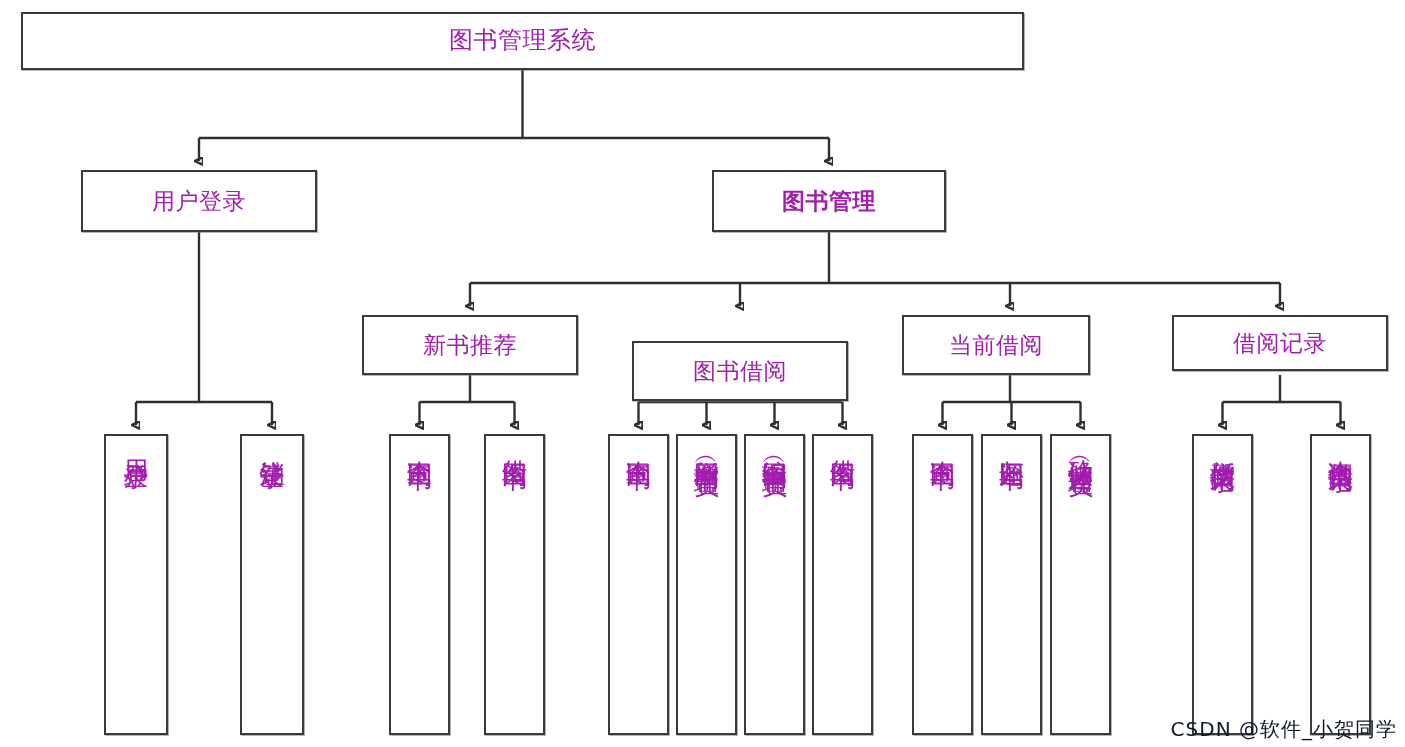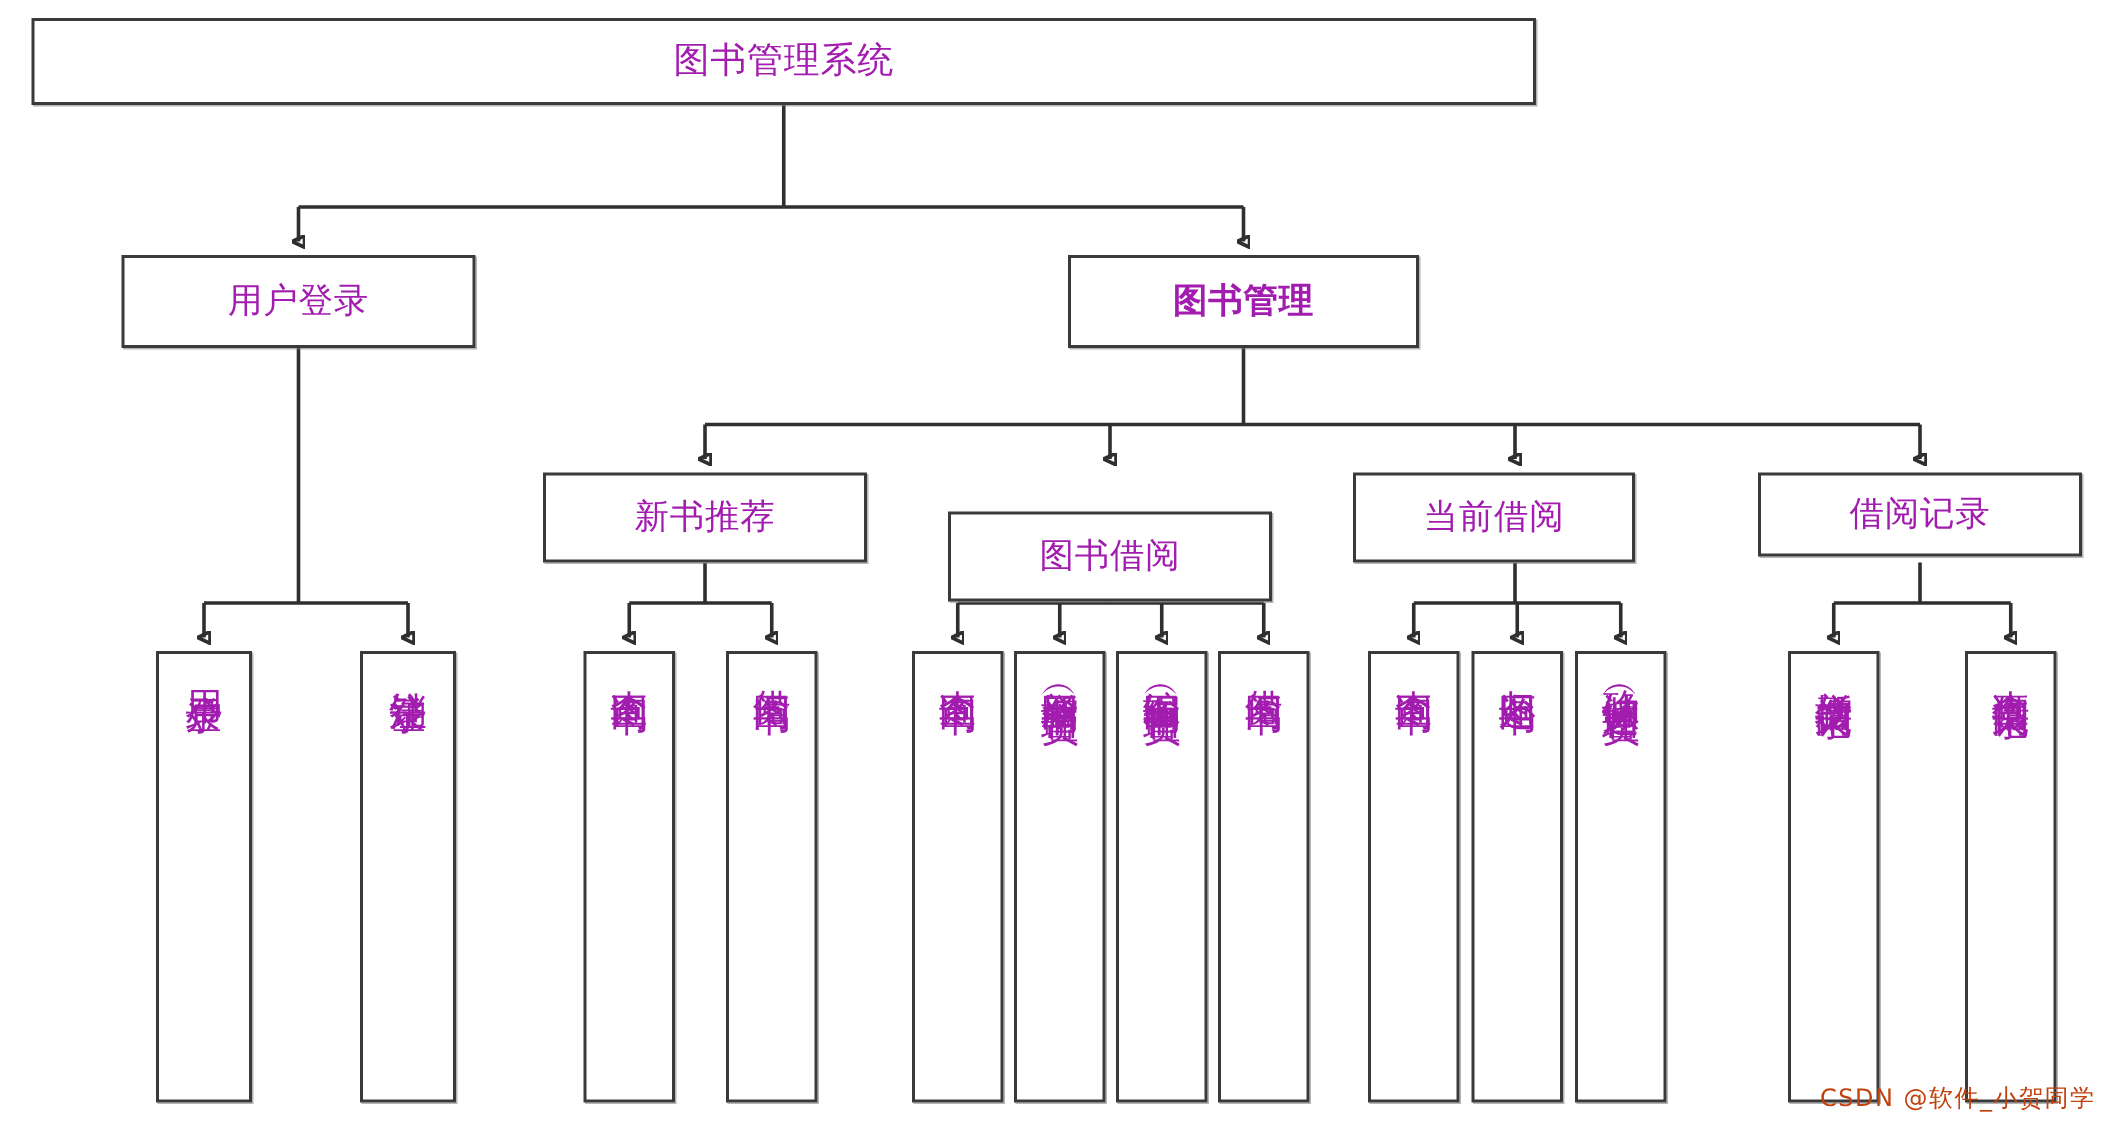--- a/index.html
+++ b/index.html
@@ -35,21 +35,21 @@
     writing-mode:vertical-rl;
     text-orientation:upright;
     letter-spacing:2px;
     line-height:1;
   }
   .node-root .node-label{font-size:24px;}
   svg#connectors{position:absolute;left:0;top:0;width:1405px;height:747px;pointer-events:none;}
   svg#connectors line, svg#connectors path{stroke:#2f2f2f;stroke-width:2.4;fill:none;}
   .watermark{
     position:absolute;right:8px;bottom:4px;
-    font-size:16px;color:#c2410c;
+    font-size:20px;color:#0f172a;
     letter-spacing:1px;white-space:nowrap;user-select:none;
   }
 </style>
 </head>
 <body>
 
 <div id="diagram-root">
   <svg id="connectors" viewBox="0 0 1405 747">
     <defs>
       <marker id="arrowhead" markerWidth="9" markerHeight="9" refX="4.2" refY="4.4" orient="auto" markerUnits="userSpaceOnUse">

